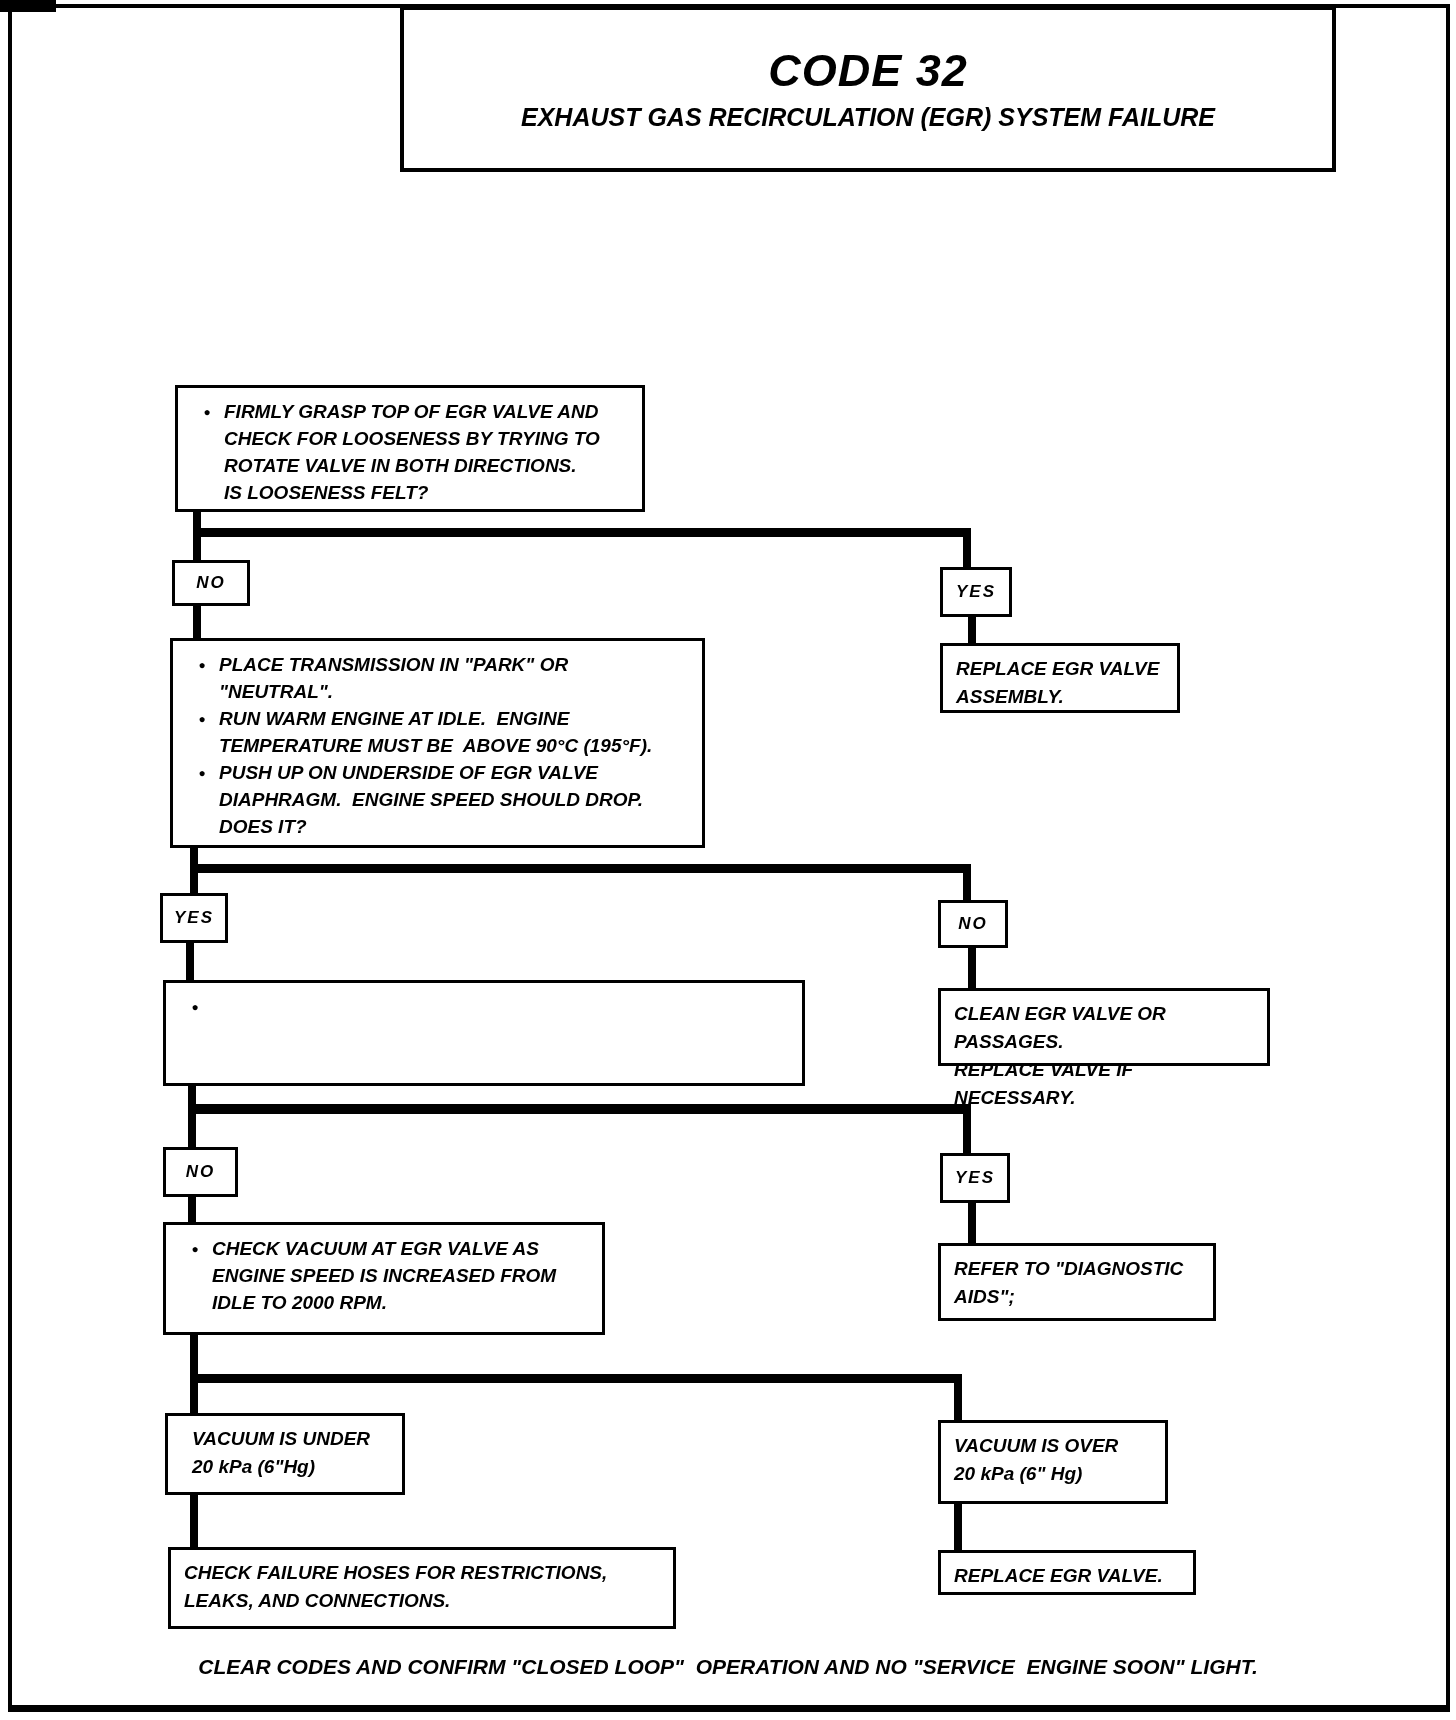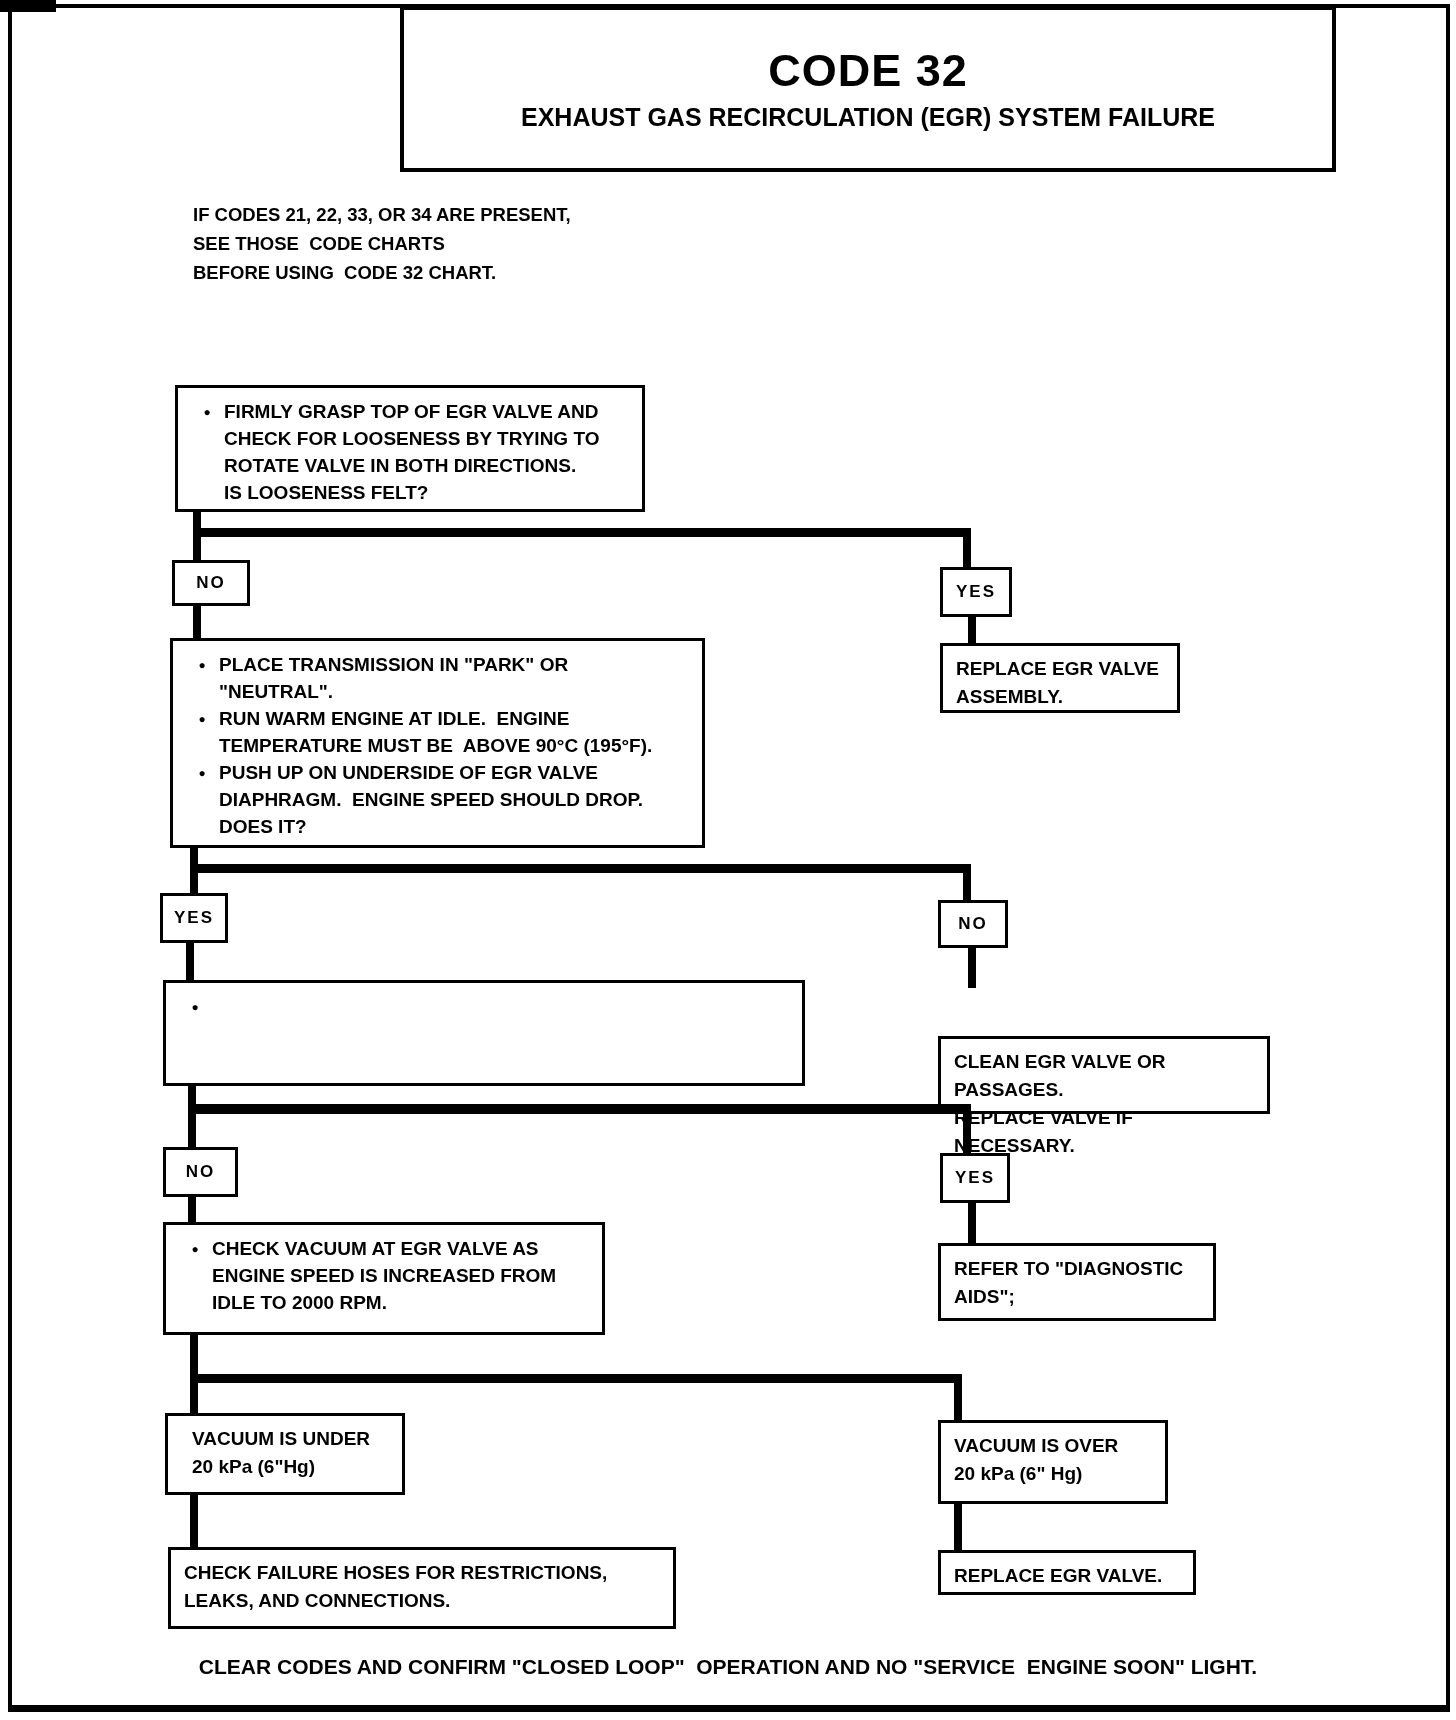--- a/index.html
+++ b/index.html
@@ -3,20 +3,21 @@
 <meta charset="utf-8">
 <style>
   html,body{margin:0;padding:0;background:#e8e8e8;}
   #page{
     position:relative;
     width:1456px;height:1720px;
     background:#ffffff;
     font-family:"Liberation Sans", sans-serif;
     color:#000;
     overflow:hidden;
+    font-style:italic;
   }
   .page-border{
     position:absolute;left:8px;top:4px;right:6px;bottom:8px;
     border:4px solid #000;
     border-bottom-width:7px;
     pointer-events:none;
   }
   .corner-mark{position:absolute;background:#000;}
   .title-box{
     position:absolute;left:400px;top:6px;width:928px;height:158px;
@@ -63,23 +64,20 @@
 <div id="page">
 
   <div class="page-border"></div>
   <div class="corner-mark" style="left:0;top:0;width:56px;height:12px;"></div>
 
   <div class="title-box">
     <div class="code-title">CODE 32</div>
     <div class="chart-title">EXHAUST GAS RECIRCULATION (EGR) SYSTEM FAILURE</div>
   </div>
 
-  <div class="note">IF CODES 21, 22, 33, OR 34 ARE PRESENT,
-SEE THOSE  CODE CHARTS
-BEFORE USING  CODE 32 CHART.</div>
 
   <div class="box" style="left:175px;top:385px;width:470px;height:127px;">
     <div class="bullet-row">
       <span class="bullet">●</span>
       <span class="btext">FIRMLY GRASP TOP OF EGR VALVE AND
 CHECK FOR LOOSENESS BY TRYING TO
 ROTATE VALVE IN BOTH DIRECTIONS.
 IS LOOSENESS FELT?</span>
     </div>
   </div>
@@ -127,21 +125,21 @@
   <div class="label-box" style="left:160px;top:893px;width:68px;height:50px;">
     <span>YES</span>
   </div>
   <div class="label-box" style="left:938px;top:900px;width:70px;height:48px;">
     <span>NO</span>
   </div>
 
   <div class="vline" style="left:186px;top:943px;width:8px;height:37px;"></div>
   <div class="vline" style="left:968px;top:948px;width:8px;height:40px;"></div>
 
-  <div class="action-box" style="left:938px;top:988px;width:332px;height:78px;margin-top:48px;">CLEAN EGR VALVE OR PASSAGES.
+  <div class="action-box" style="left:938px;top:988px;width:332px;height:78px;">CLEAN EGR VALVE OR PASSAGES.
 REPLACE VALVE IF NECESSARY.</div>
 
   <div class="box" style="left:163px;top:980px;width:642px;height:106px;">
     <div class="bullet-row">
       <span class="bullet">●</span>
     </div>
   </div>
 
   <div class="vline" style="left:188px;top:1086px;width:8px;height:61px;"></div>
   <div class="hline" style="left:188px;top:1104px;width:783px;height:10px;"></div>

